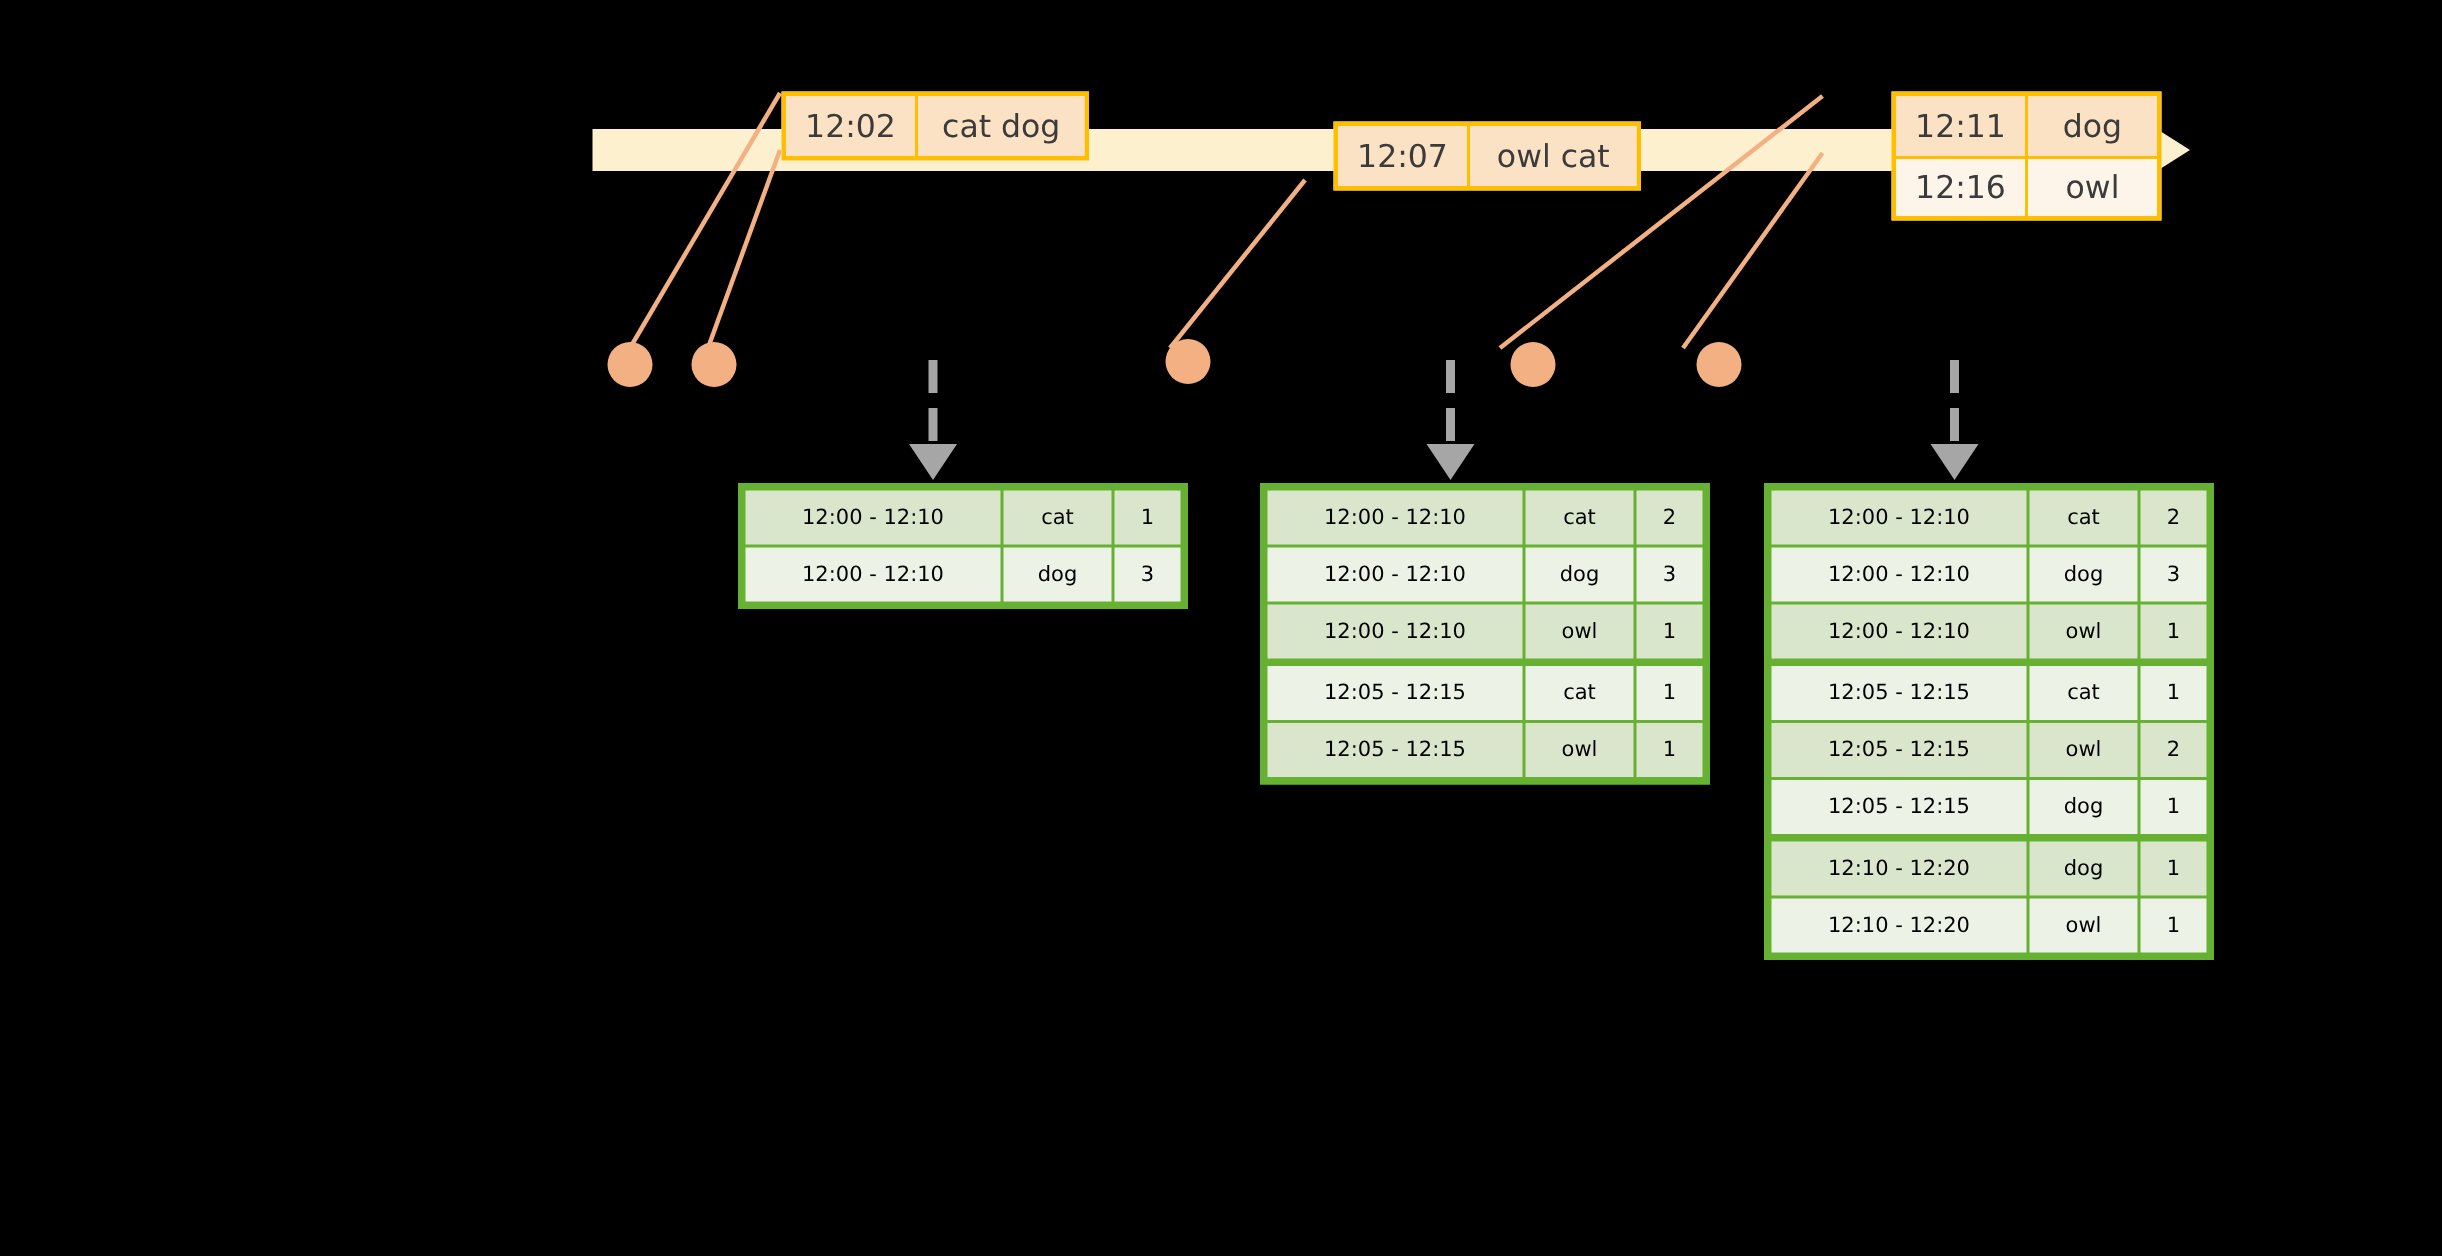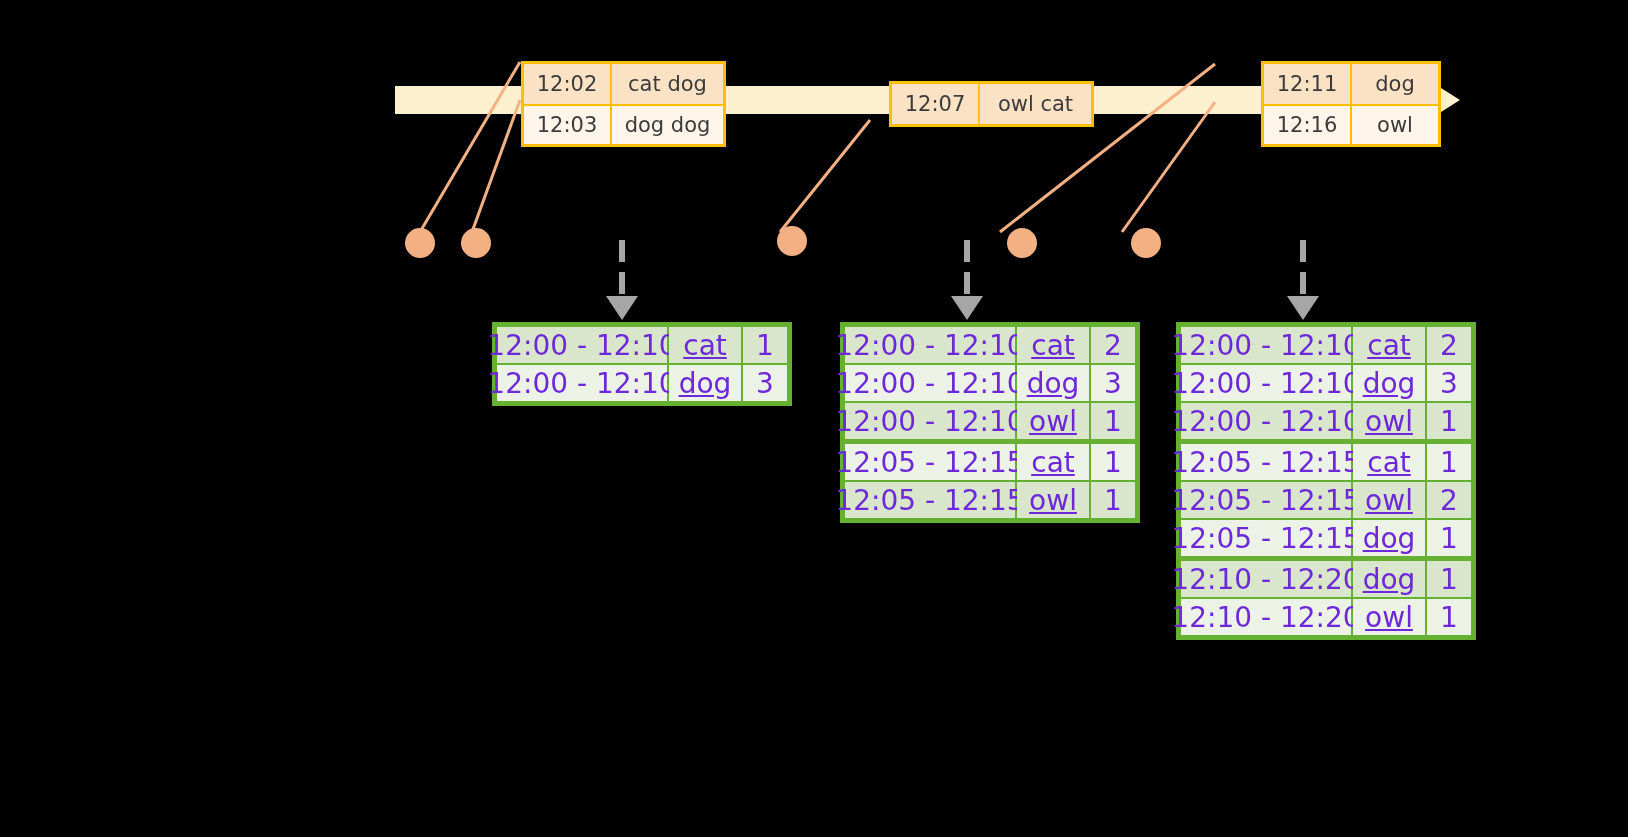--- a/index.html
+++ b/index.html
@@ -68,29 +68,29 @@
   .res-row {
     display: flex;
     height: 38px;
     box-sizing: border-box;
   }
   .res-cell {
     display: flex;
     align-items: center;
     justify-content: center;
     box-sizing: border-box;
-    font-size: 28px;
-    color: #6d28d9;
+    font-size: 14px;
+    color: #000000;
     background: #EDF2E7;
     white-space: nowrap;
     margin: 1px;
   }
   .res-row.alt .res-cell { background: #D9E6CC; }
   .res-win { width: 170px; }
-  .res-key { width: 72px; text-decoration: underline; }
+  .res-key { width: 72px; }
   .res-cnt { width: 44px; }
 
   
   .res-row.group-start { margin-top: 3px; }
 </style>
 </head>
 <body>
 
 <div id="canvas">
 
@@ -124,24 +124,20 @@
       <path d="M 951 296 L 983 296 L 967 320 Z"></path>
       <path d="M 1287 296 L 1319 296 L 1303 320 Z"></path>
     </g>
   </svg>
 
   <div class="event-box" id="event-box-0" style="left:521px; top:61px; width:205px;">
       <div class="event-row shade">
         <div class="ev-cell ev-time">12:02</div>
         <div class="ev-cell ev-words">cat dog</div>
       </div>
-      <div class="event-row">
-        <div class="ev-cell ev-time">12:03</div>
-        <div class="ev-cell ev-words">dog dog</div>
-      </div>
     </div>
 
   <div class="event-box" id="event-box-1" style="left:889px; top:81px; width:205px;">
       <div class="event-row shade">
         <div class="ev-cell ev-time">12:07</div>
         <div class="ev-cell ev-words">owl cat</div>
       </div>
     </div>
 
   <div class="event-box" id="event-box-2" style="left:1213px; top:61px; width:180px;margin-left:48px;">

